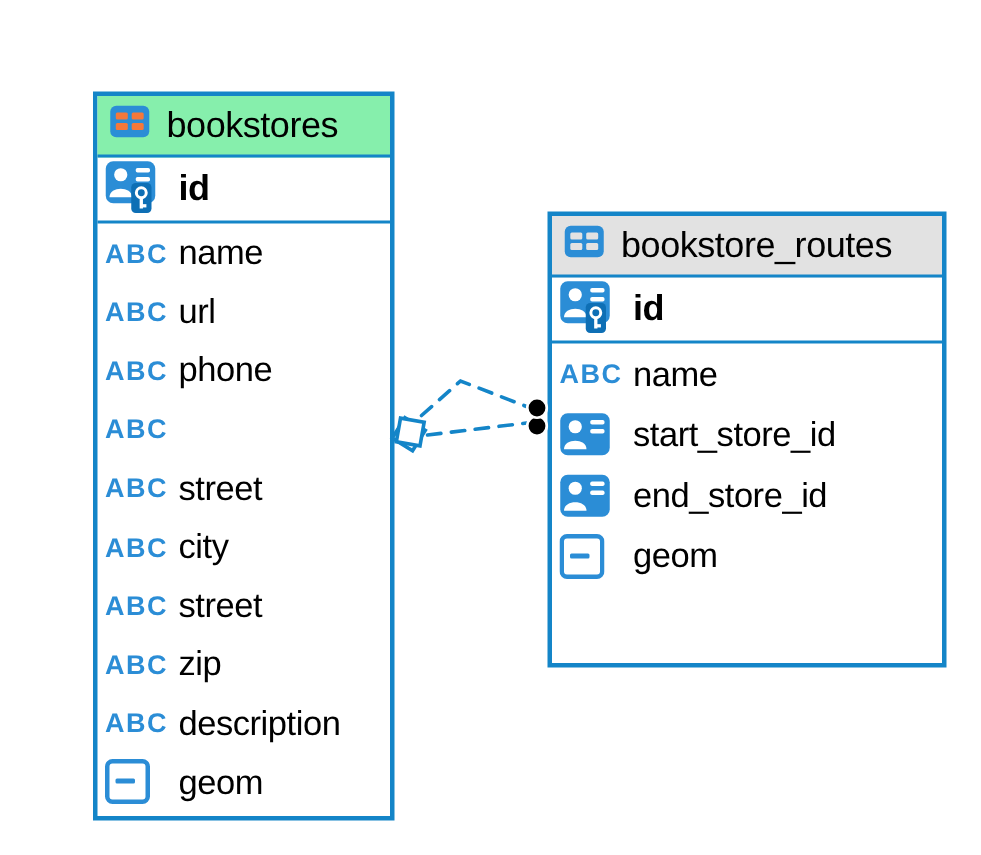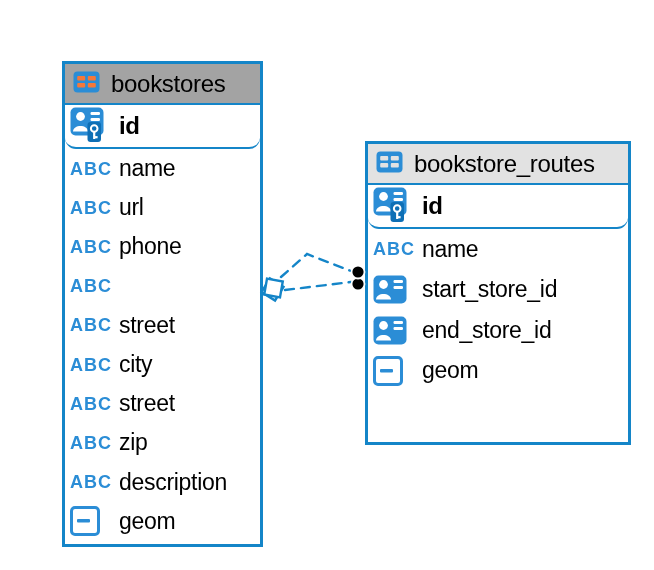--- a/index.html
+++ b/index.html
@@ -47,21 +47,20 @@
   .row {
     display: flex;
     align-items: center;
     gap: 3px;
     padding: 0 5px;
     box-sizing: border-box;
     font-size: 23px;
     letter-spacing: -0.3px;
     color: #000;
     white-space: nowrap;
-    border-radius: 11px;
   }
   .t0 .row { height: 39.2px; }
   .t1 .row { height: 40.5px; }
   .row.pk {
     height: 44px !important;
     font-weight: 700;
     font-size: 24px;
     border-bottom: 2px solid var(--accent);
   }
   .c-icon {
@@ -88,21 +87,21 @@
   .rel  { fill: none; stroke: var(--accent); stroke-width: 2.4; stroke-dasharray: 9 7; stroke-linecap: round; }
   .sq   { fill: #fff; stroke: var(--accent); stroke-width: 2.4; }
   .dot  { fill: #000; stroke: #fff; stroke-width: 1.8; }
 </style>
 </head>
 <body style="--accent: #1485C8; --icon: #2B8DD6; background: rgb(255, 255, 255);">
 
 <div class="canvas">
 
   <div class="table t0">
-    <div class="t-header" style="background: #a3a3a3;">
+    <div class="t-header" style="background: #86efac;">
       <span class="t-icon"><svg width="27" height="22" viewBox="0 0 27 22">
             <rect x="0.5" y="0.5" width="26" height="21" rx="4" fill="#2B8DD6"></rect>
             <rect x="4.2" y="5" width="8" height="4.6" rx="1" fill="#F5783A"></rect>
             <rect x="14.8" y="5" width="8" height="4.6" rx="1" fill="#F5783A"></rect>
             <rect x="4.2" y="12" width="8" height="4.6" rx="1" fill="#F5783A"></rect>
             <rect x="14.8" y="12" width="8" height="4.6" rx="1" fill="#F5783A"></rect>
           </svg></span>
       <span class="t-name">bookstores</span>
     </div>
     <div class="t-rows">

